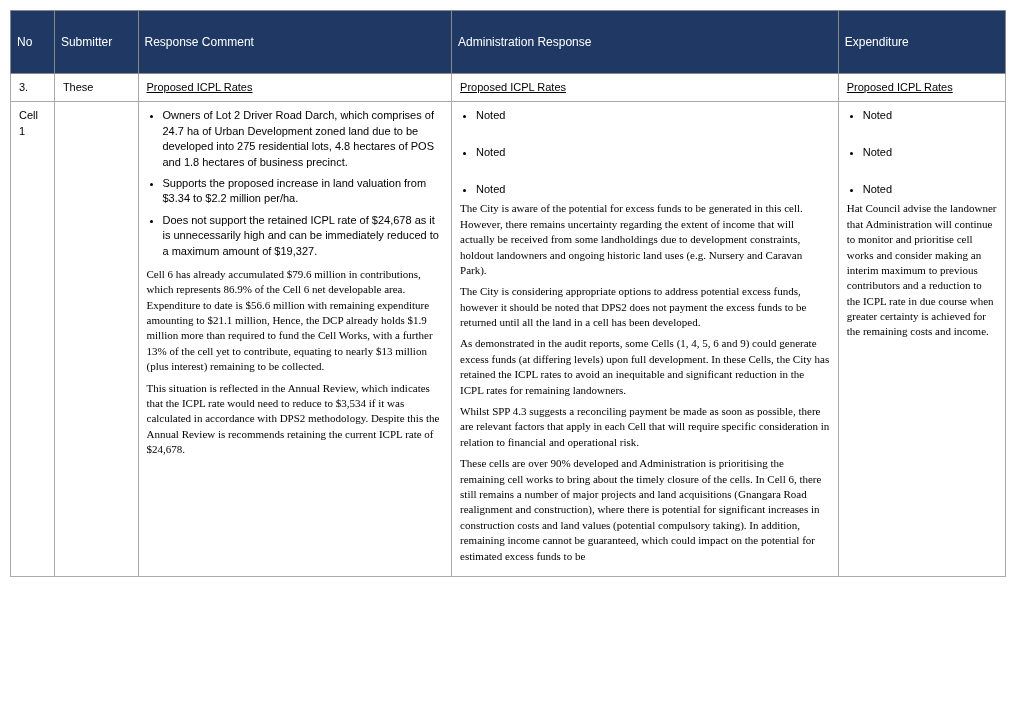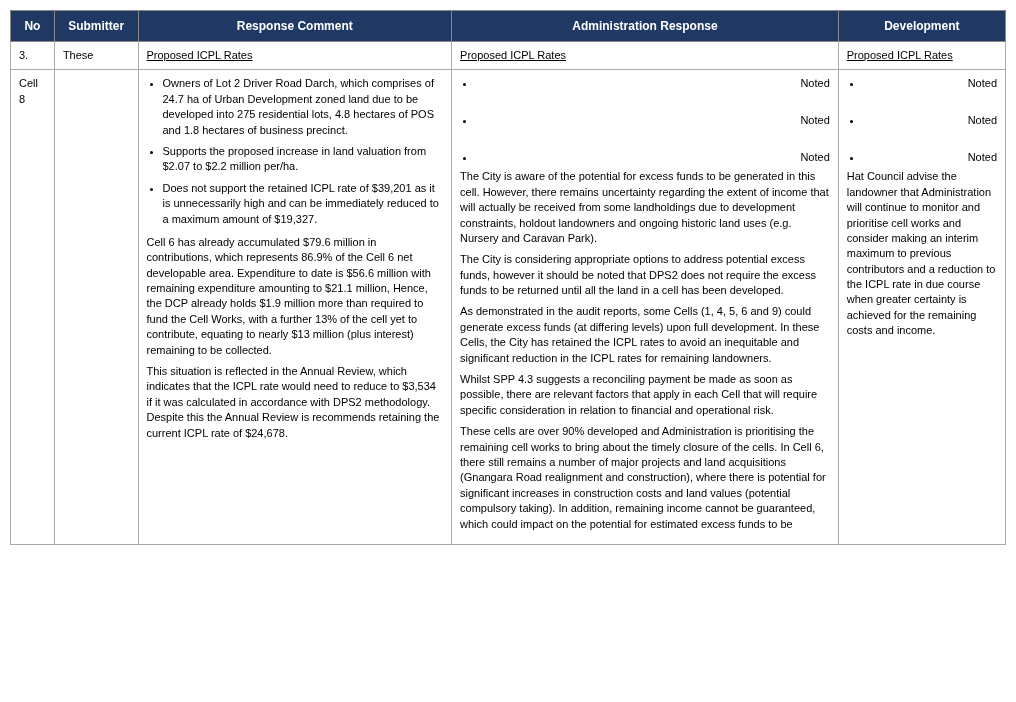--- a/index.html
+++ b/index.html
@@ -20,24 +20,24 @@
       background: #fff;
     }
     table {
       width: 100%;
       border-collapse: collapse;
       table-layout: fixed;
     }
     thead tr th {
       background-color: #1f3864;
       color: #fff;
-      font-weight: bold;
+      font-weight: normal;
       font-size: 12px;
-      text-align: center;
-      padding: 8px 6px;
+      text-align: left;
+      padding: 24px 6px;
       border: 1px solid #888;
     }
     tbody tr td {
       border: 1px solid #aaa;
       padding: 6px 8px;
       vertical-align: top;
       font-size: 11px;
       line-height: 1.4;
     }
     .col-no { width: 42px; }
@@ -51,91 +51,91 @@
     ul.bullet-list {
       list-style: disc;
       margin-left: 16px;
       padding: 0;
     }
     ul.bullet-list li {
       margin-bottom: 6px;
     }
     .para {
       margin-bottom: 6px;
+      font-family: Liberation Serif, serif;
     }
     .noted-bullet {
       list-style: disc;
       margin-left: 16px;
       padding: 0;
     }
     .noted-bullet li {
       margin-bottom: 4px;
-      text-align: right;
     }
   </style>
 </head>
 <body>
 
 <div class="page">
   <table>
     <thead>
       <tr>
         <th class="col-no">No</th>
         <th class="col-submitter">Submitter</th>
         <th class="col-comment">Response Comment</th>
         <th class="col-admin">Administration Response</th>
-        <th class="col-mod">Development</th>
+        <th class="col-mod">Expenditure</th>
       </tr>
     </thead>
     <tbody>
 
       <tr>
         <td>3.</td>
         <td>These</td>
         <td>
           <span class="underline">Proposed ICPL Rates</span>
         </td>
         <td>
           <span class="underline">Proposed ICPL Rates</span>
         </td>
         <td>
           <span class="underline">Proposed ICPL Rates</span>
         </td>
       </tr>
 
       <tr>
         <td style="vertical-align:top;">
-          <span>Cell 8</span>
+          <span>Cell 1</span>
         </td>
         <td></td>
 
         <td style="vertical-align:top;">
           <ul class="bullet-list">
             <li>Owners of Lot 2 Driver Road Darch, which comprises of 24.7 ha of Urban Development zoned land due to be developed into 275 residential lots, 4.8 hectares of POS and 1.8 hectares of business precinct.</li>
-            <li>Supports the proposed increase in land valuation from $2.07 to $2.2 million per/ha.</li>
-            <li>Does not support the retained ICPL rate of $39,201 as it is unnecessarily high and can be immediately reduced to a maximum amount of $19,327.</li>
+            <li>Supports the proposed increase in land valuation from $3.34 to $2.2 million per/ha.</li>
+            <li>Does not support the retained ICPL rate of $24,678 as it is unnecessarily high and can be immediately reduced to a maximum amount of $19,327.</li>
           </ul>
           <p class="para" style="margin-top:8px;">Cell 6 has already accumulated $79.6 million in contributions, which represents 86.9% of the Cell 6 net developable area. Expenditure to date is $56.6 million with remaining expenditure amounting to $21.1 million, Hence, the DCP already holds $1.9 million more than required to fund the Cell Works, with a further 13% of the cell yet to contribute, equating to nearly $13 million (plus interest) remaining to be collected.</p>
           <p class="para">This situation is reflected in the Annual Review, which indicates that the ICPL rate would need to reduce to $3,534 if it was calculated in accordance with DPS2 methodology. Despite this the Annual Review is recommends retaining the current ICPL rate of $24,678.</p>
         </td>
 
         <td style="vertical-align:top;">
           <ul class="noted-bullet">
             <li>Noted</li>
           </ul>
           <br>
           <ul class="noted-bullet" style="margin-top:2px;">
             <li>Noted</li>
           </ul>
           <br>
           <ul class="noted-bullet" style="margin-top:2px;">
             <li>Noted</li>
           </ul>
           <p class="para">The City is aware of the potential for excess funds to be generated in this cell. However, there remains uncertainty regarding the extent of income that will actually be received from some landholdings due to development constraints, holdout landowners and ongoing historic land uses (e.g. Nursery and Caravan Park).</p>
-          <p class="para">The City is considering appropriate options to address potential excess funds, however it should be noted that DPS2 does not require the excess funds to be returned until all the land in a cell has been developed.</p>
+          <p class="para">The City is considering appropriate options to address potential excess funds, however it should be noted that DPS2 does not payment the excess funds to be returned until all the land in a cell has been developed.</p>
           <p class="para">As demonstrated in the audit reports, some Cells (1, 4, 5, 6 and 9) could generate excess funds (at differing levels) upon full development. In these Cells, the City has retained the ICPL rates to avoid an inequitable and significant reduction in the ICPL rates for remaining landowners.</p>
           <p class="para">Whilst SPP 4.3 suggests a reconciling payment be made as soon as possible, there are relevant factors that apply in each Cell that will require specific consideration in relation to financial and operational risk.</p>
           <p class="para">These cells are over 90% developed and Administration is prioritising the remaining cell works to bring about the timely closure of the cells. In Cell 6, there still remains a number of major projects and land acquisitions (Gnangara Road realignment and construction), where there is potential for significant increases in construction costs and land values (potential compulsory taking). In addition, remaining income cannot be guaranteed, which could impact on the potential for estimated excess funds to be</p>
         </td>
 
         <td style="vertical-align:top;">
           <ul class="noted-bullet">
             <li>Noted</li>
           </ul>
           <br>

